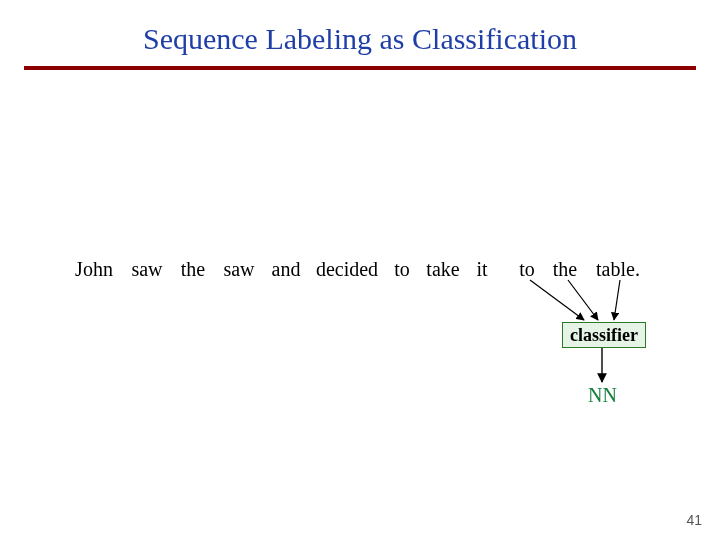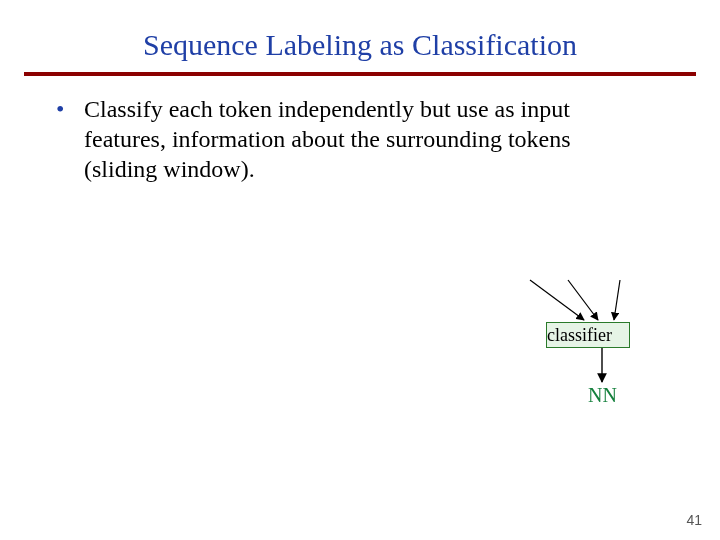--- a/index.html
+++ b/index.html
@@ -16,21 +16,21 @@
     width: 720px;
     height: 540px;
     position: relative;
     box-sizing: border-box;
   }
   .title {
     text-align: center;
     color: #1f3fa6;
     font-size: 30px;
     font-weight: normal;
-    padding-top: 28px;
+    padding-top: 22px;
     padding-bottom: 10px;
   }
   .rule {
     height: 4px;
     background: #8b0000;
     margin: 0 24px 18px 24px;
   }
   .bullet-row {
     margin: 6px 56px 0 56px;
     font-size: 24px;
@@ -69,28 +69,30 @@
   .tok-to1  { width: 20px; margin-left: 8px;}
   .tok-take { width: 36px; margin-left: 8px;}
   .tok-it   { width: 16px; margin-left: 8px;}
   .tok-to2  { width: 20px; margin-left: 22px;}
   .tok-the2 { width: 30px; margin-left: 8px;}
   .tok-table{ width: 46px; margin-left: 10px;}
 
   .classifier-box {
     position: absolute;
     top: 322px;
-    left: 546px;
+    left: 562px;
     width: 82px;
     height: 24px;
     border: 1px solid #2a7a2a;
     background: #e6f4e6;
     color: #000;
     font-size: 18px;
+    text-align: center;
     line-height: 24px;
+    font-weight: bold;
   }
   .output-label {
     position: absolute;
     top: 384px;
     left: 588px;
     font-size: 20px;
     color: #15803d;
   }
   .page-num {
     position: absolute;
@@ -108,25 +110,35 @@
   }
 </style>
 </head>
 <body>
 
 <div class="slide">
 
   <div class="title">Sequence Labeling as Classification</div>
   <div class="rule"></div>
 
-  <div class="bullet-row">
-    <span class="bullet-marker">•</span>
-    <span class="bullet-text">Classify each token independently but use as input features, information about the surrounding tokens (sliding window).</span>
+
+  <div class="tokens">
+    <span class="tok tok-john">John</span>
+    <span class="tok tok-saw1">saw</span>
+    <span class="tok tok-the1">the</span>
+    <span class="tok tok-saw2">saw</span>
+    <span class="tok tok-and">and</span>
+    <span class="tok tok-dec">decided</span>
+    <span class="tok tok-to1">to</span>
+    <span class="tok tok-take">take</span>
+    <span class="tok tok-it">it</span>
+    <span class="tok tok-to2">to</span>
+    <span class="tok tok-the2">the</span>
+    <span class="tok tok-table">table.</span>
   </div>
-
 
   <svg class="arrows" width="720" height="540">
     <defs>
       <marker id="ah" viewBox="0 0 10 10" refX="9" refY="5" markerWidth="7" markerHeight="7" orient="auto-start-reverse">
         <path d="M 0 0 L 10 5 L 0 10 z" fill="#000"></path>
       </marker>
     </defs>
 
     <line x1="530" y1="280" x2="584" y2="320" stroke="#000" stroke-width="1.2" marker-end="url(#ah)"></line>
     <line x1="568" y1="280" x2="598" y2="320" stroke="#000" stroke-width="1.2" marker-end="url(#ah)"></line>

